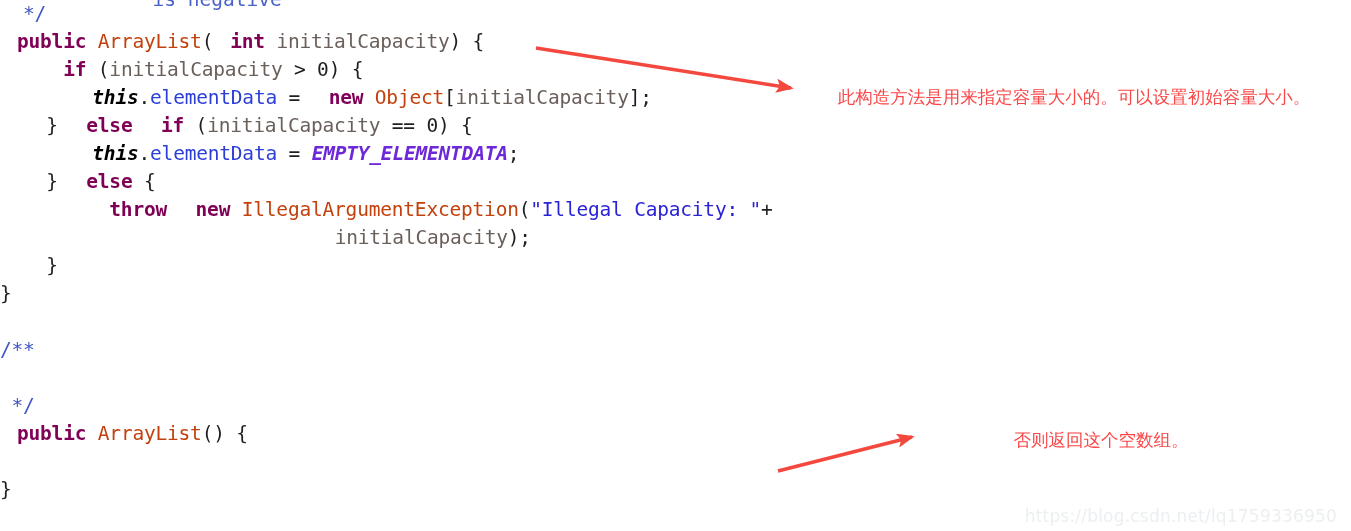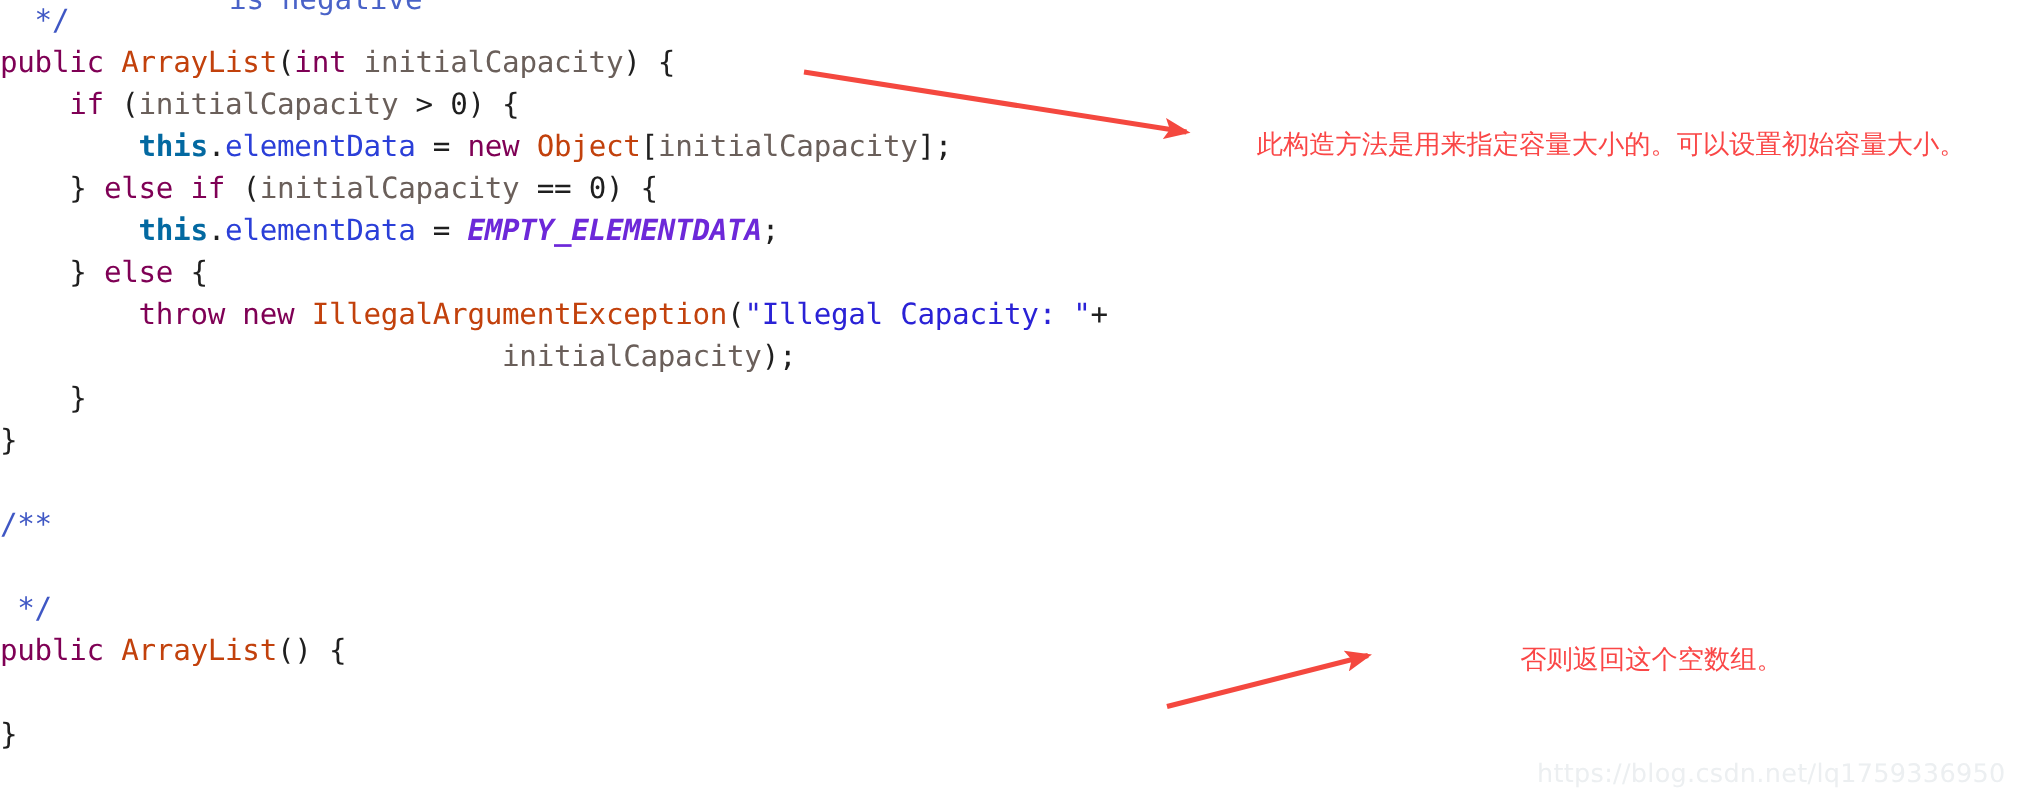--- a/index.html
+++ b/index.html
@@ -32,22 +32,22 @@
     height: 28px;
     line-height: 28px;
     white-space: pre;
     font-family: "DejaVu Sans Mono", "Liberation Mono", monospace;
     font-size: 19.5px;
     letter-spacing: -0.2px;
     color: #1a1a1a;
   }
 
   
-  .tok-kw      { color: #7f0055; font-weight: normal; }
-  .tok-this    { color: #0369a1; font-weight: bold; }
+  .tok-kw      { color: #7f0055; font-weight: bold; margin-left: 17px; }
+  .tok-this    { color: #000000; font-weight: bold; font-style: italic; }
   .tok-field   { color: #2b3fd8; }
   .tok-const   { color: #6d28d9; font-weight: bold; font-style: italic; }
   .tok-str     { color: #2a22d6; }
   .tok-param   { color: #6a5f5a; }
   .tok-type    { color: #c2410c; }
   .tok-plain   { color: #1f1f1f; }
   .tok-num     { color: #1f1f1f; }
   .tok-doc     { color: #4a63c8; }
   .tok-docdelim{ color: #3f57c4; }
 

